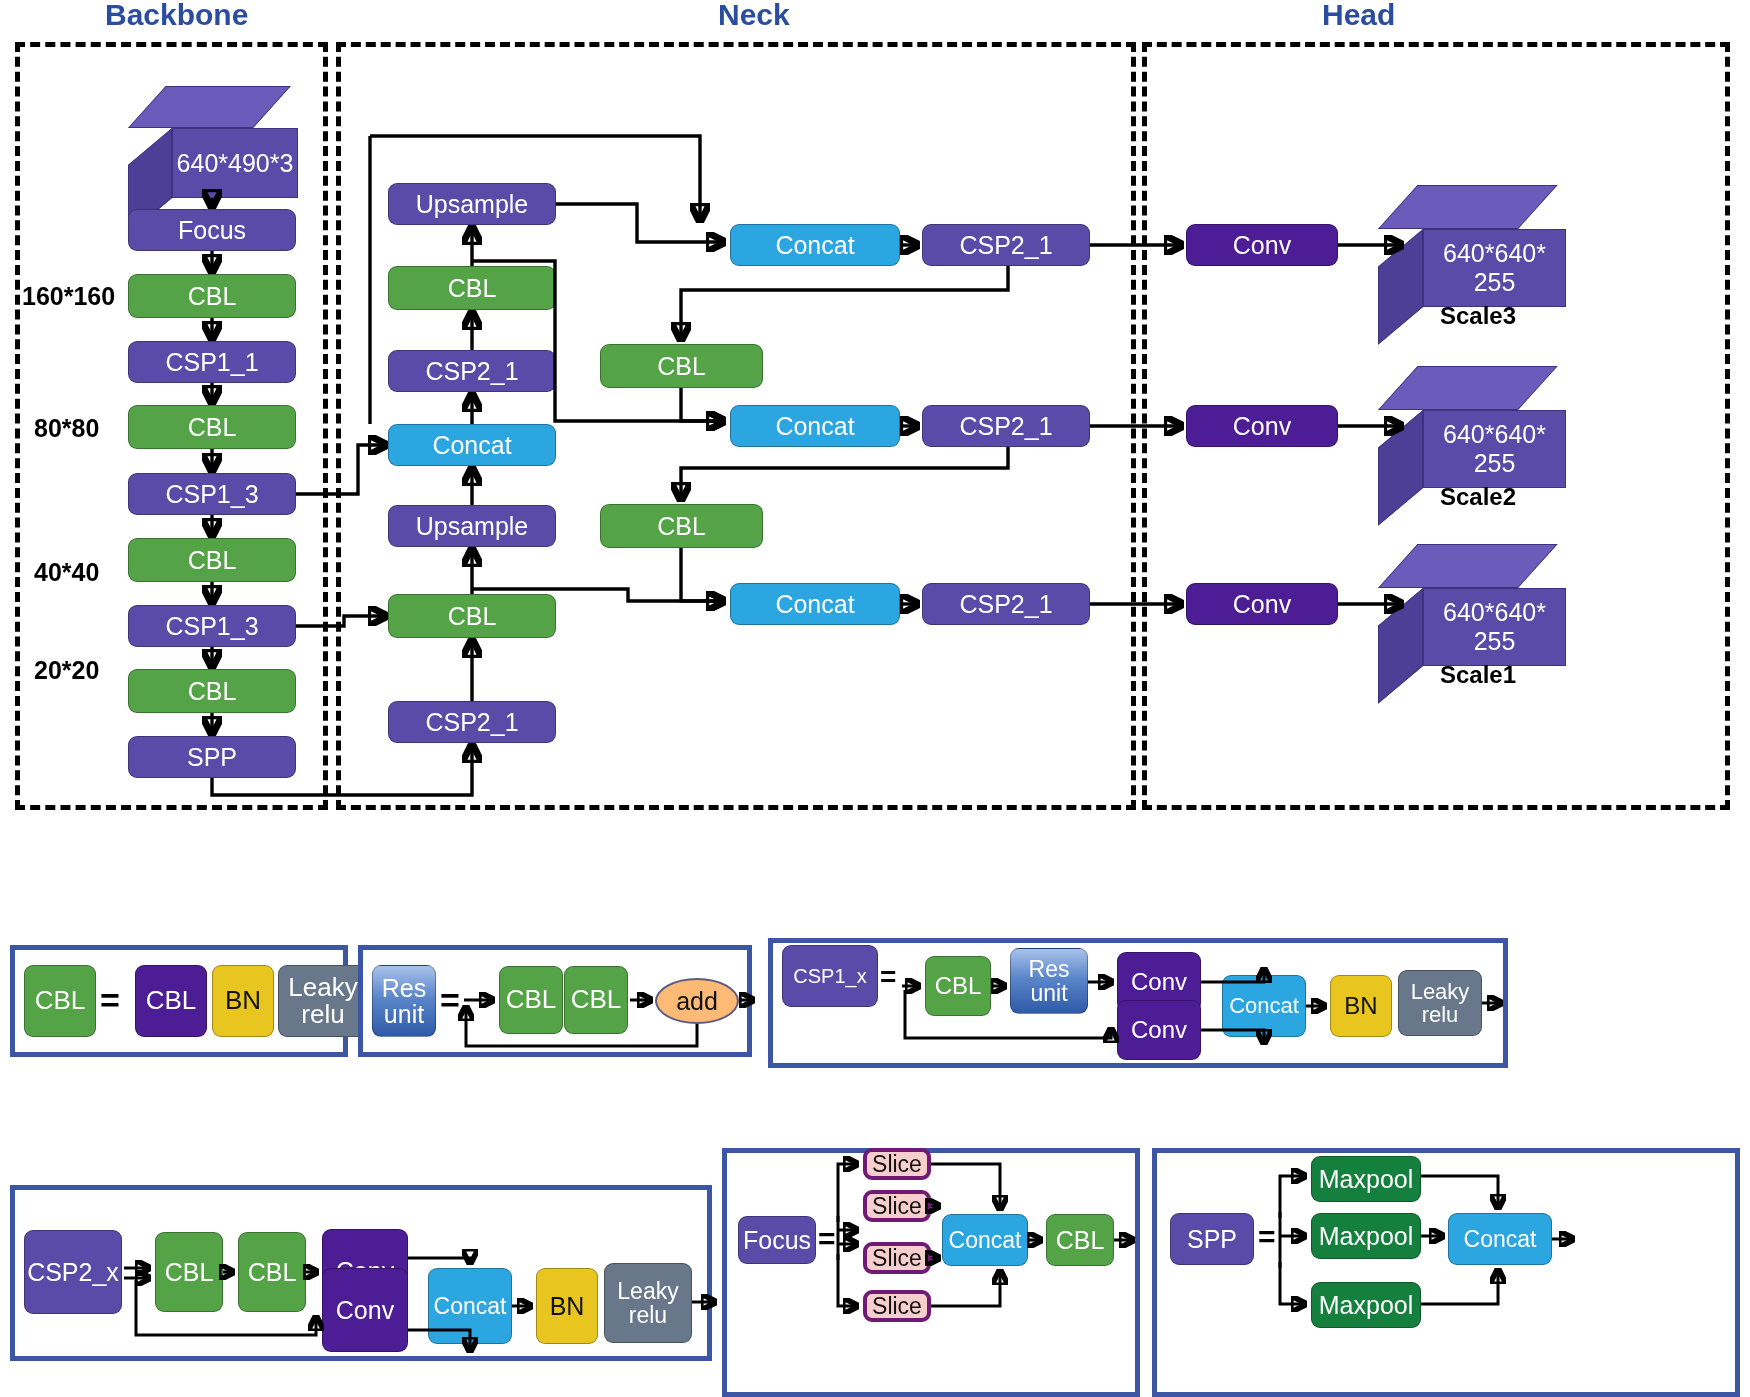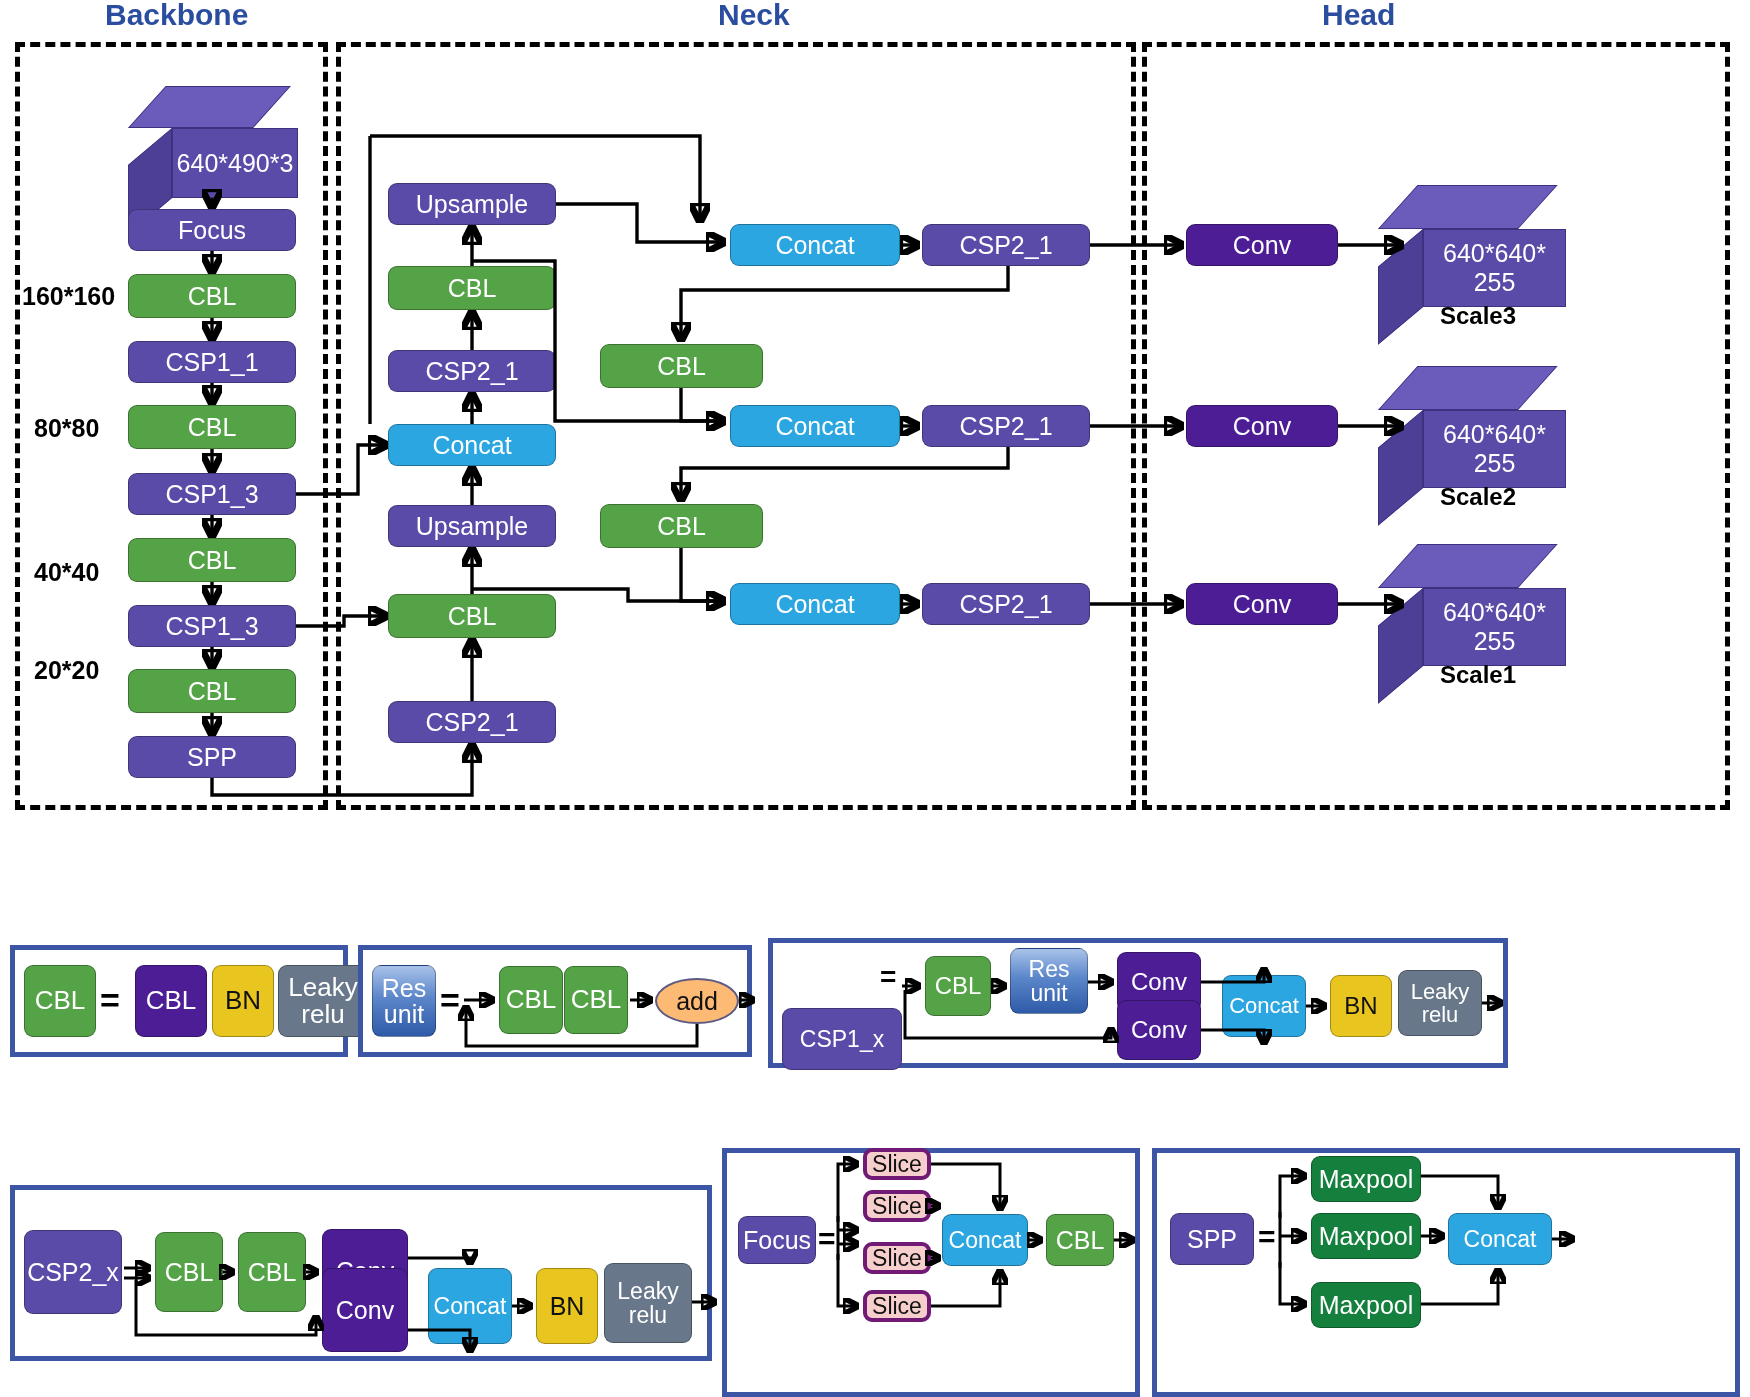--- a/index.html
+++ b/index.html
@@ -299,21 +299,21 @@
   <svg class="wires">
     <path class="thin" d="M464,1000 H492" marker-end="url(#ahs)"></path>
     <path class="thin" d="M630,1000 H650" marker-end="url(#ahs)"></path>
     <path class="thin" d="M739,1000 H752" marker-end="url(#ahs)"></path>
     <path class="thin" d="M697,1024 V1046 H466 V1008" marker-end="url(#ahs)"></path>
   </svg>
 
   <div class="legend-panel" style="left:768px; top:938px; width:740px; height:130px;">
     <div class="inner-border"></div>
   </div>
-  <div class="node n-csp" style="left:782px; top:1008px; width:120px; height:62px; font-size:23px;">CSP1_x</div>
+  <div class="node n-csp" style="left:782px; top:945px; width:96px; height:62px; font-size:20px;">CSP1_x</div>
   <div class="eq" style="left:880px; top:963px; font-size:28px;">=</div>
   <div class="node n-green" style="left:925px; top:956px; width:66px; height:60px; font-size:24px;">CBL</div>
   <div class="node n-resblue" style="left:1010px; top:948px; width:78px; height:66px; font-size:23px; flex-direction:column;">
     <span>Res</span>
     <span>unit</span>
   </div>
   <div class="node n-red" style="left:1117px; top:952px; width:84px; height:60px; font-size:24px;">Conv</div>
   <div class="node n-red" style="left:1117px; top:1000px; width:84px; height:60px; font-size:24px;">Conv</div>
   <div class="node n-blue" style="left:1222px; top:975px; width:84px; height:62px; font-size:22px;">Concat</div>
   <div class="node n-yellow" style="left:1330px; top:975px; width:62px; height:62px; font-size:24px;">BN</div>

